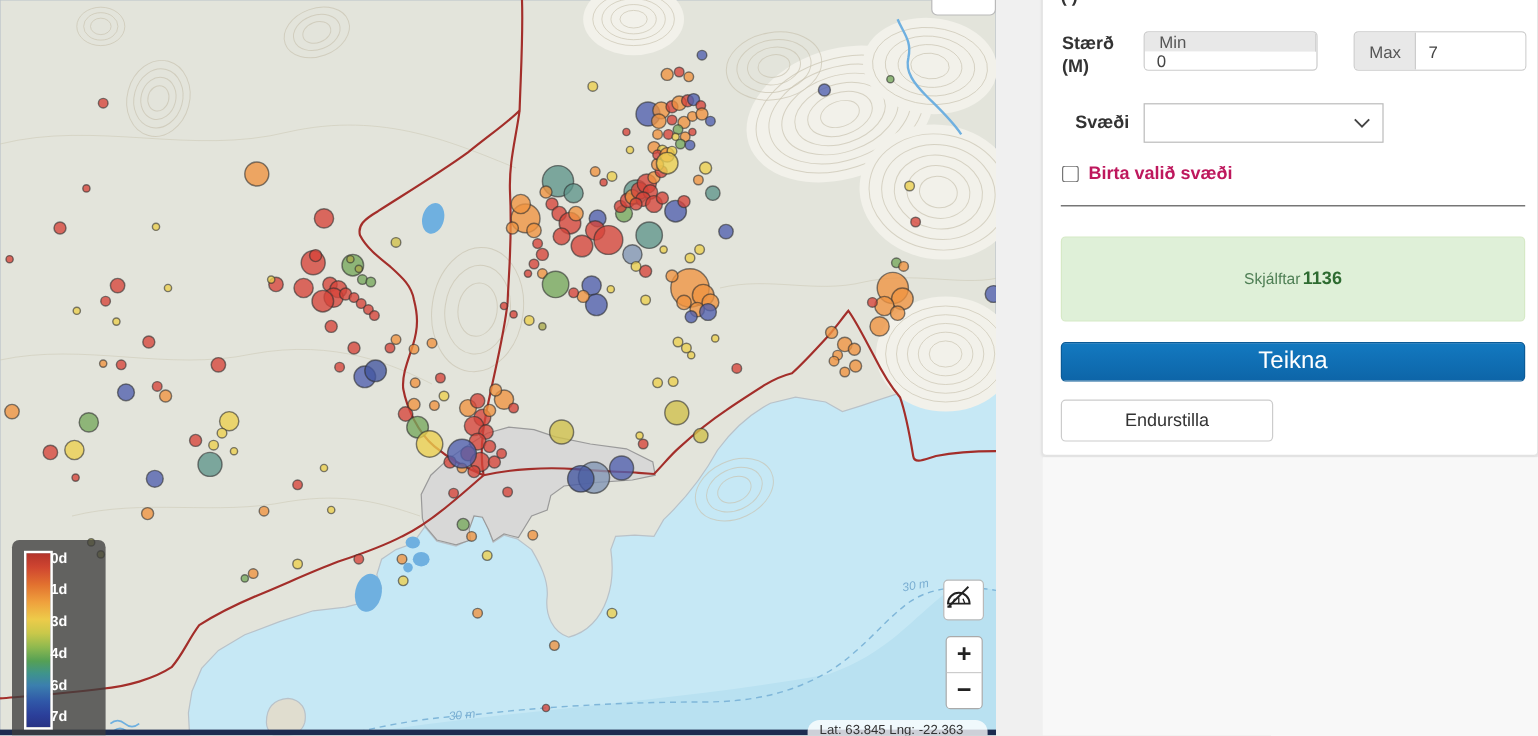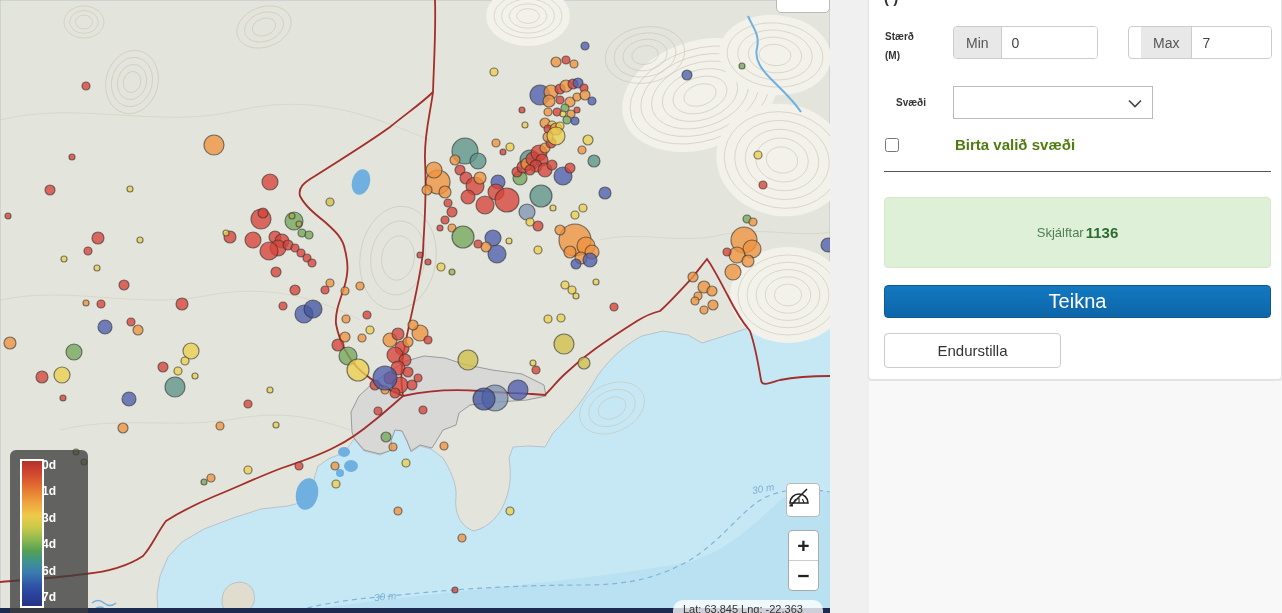--- a/index.html
+++ b/index.html
@@ -43,36 +43,36 @@
 
   
   #gutter { position:absolute; left:830px; top:0; width:452px; height:613px; background:#f0f0f0; }
   #card { position:absolute; left:868px; top:-20px; width:414px; height:400px; background:#fff;
           border:1px solid #e2e2e2; border-radius:4px; box-shadow:0 1px 2px rgba(0,0,0,0.06); }
   #under-card { position:absolute; left:869px; top:381px; width:413px; height:232px; background:#f8f8f8; }
 
   #panel { position:absolute; left:868px; top:0; width:414px; height:380px; }
   .clip-frag { position:absolute; left:16px; top:-11px; font-size:15px; font-weight:bold; color:#333; }
 
-  .form-label { position:absolute; font-size:10px; font-weight:bold; color:#333; line-height:19px; }
+  .form-label { position:absolute; font-size:15px; font-weight:bold; color:#333; line-height:19px; }
 
   .input-group { position:absolute; height:33px; display:flex; border:1px solid #ccc; border-radius:4px;
                  overflow:hidden; background:#fff; }
   .addon { background:#e8e8e8; border-right:1px solid #ccc; color:#555; font-size:14px;
            display:flex; align-items:center; padding:0 12px; }
   .input-group input { border:none; outline:none; width:96px; font-size:14px; color:#444; padding:0 10px;
                        font-family:"Liberation Sans",sans-serif; }
 
   #area-select { position:absolute; left:85px; top:86px; width:200px; height:33px; background:#fff;
                  border:1px solid #bbb; display:flex; align-items:center; justify-content:flex-end;
                  padding-right:10px; cursor:pointer; }
 
   #checkbox-row { position:absolute; left:17px; top:136px; display:flex; align-items:center; gap:8px; }
   #checkbox-row input { width:14px; height:14px; }
-  #checkbox-row span { font-size:15px; font-weight:bold; color:#4d7c0f;margin-left:48px; }
+  #checkbox-row span { font-size:15px; font-weight:bold; color:#be185d; }
 
   #panel-hr { position:absolute; left:16px; top:171px; width:387px; border-top:1px solid #555; }
 
   #result-box { position:absolute; left:16px; top:197px; width:387px; height:71px; background:#dff0d8;
                 border:1px solid #d6e9c6; border-radius:4px; display:flex; 
                 align-items:center; justify-content:center; gap:2px; }
   #result-label { font-size:13px; color:#4f7f55; }
   #result-count { font-size:15px; font-weight:bold; color:#2e6b31; }
 
   #draw-btn { position:absolute; left:16px; top:285px; width:387px; height:33px;
@@ -491,26 +491,26 @@
   <div id="under-card"></div>
 
   <div id="panel">
     <span class="clip-frag">( )</span>
 
     <div class="form-label" style="left:17px; top:27px;">
       <div>Stærð</div>
       <div>(M)</div>
     </div>
 
-    <div class="input-group" style="left:85px; top:26px; width:145px;">
+    <div class="input-group" style="left:85px; top:26px; width:145px;flex-direction:column;">
       <div class="addon">Min</div>
       <input type="text" value="0" style="">
     </div>
 
-    <div class="input-group" style="left:260px; top:26px; width:144px;padding-left:12px;">
+    <div class="input-group" style="left:260px; top:26px; width:144px;">
       <div class="addon">Max</div>
       <input type="text" value="7" style="">
     </div>
 
     <div class="form-label" style="left:28px; top:93px;">Svæði</div>
 
     <div id="area-select">
       <span></span>
       <span>
         <svg width="14" height="9" viewBox="0 0 14 9" fill="none" stroke="#444" stroke-width="1.6">

